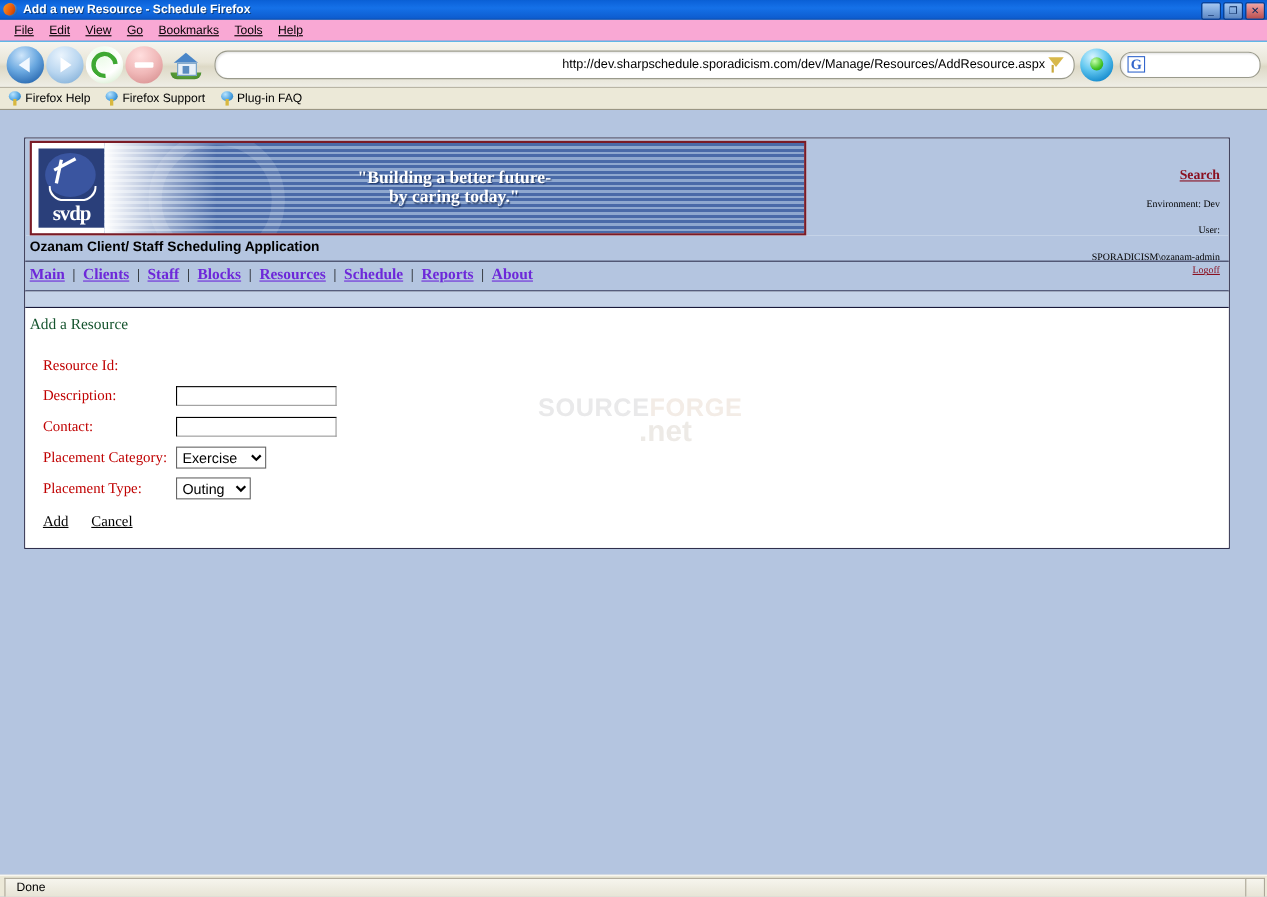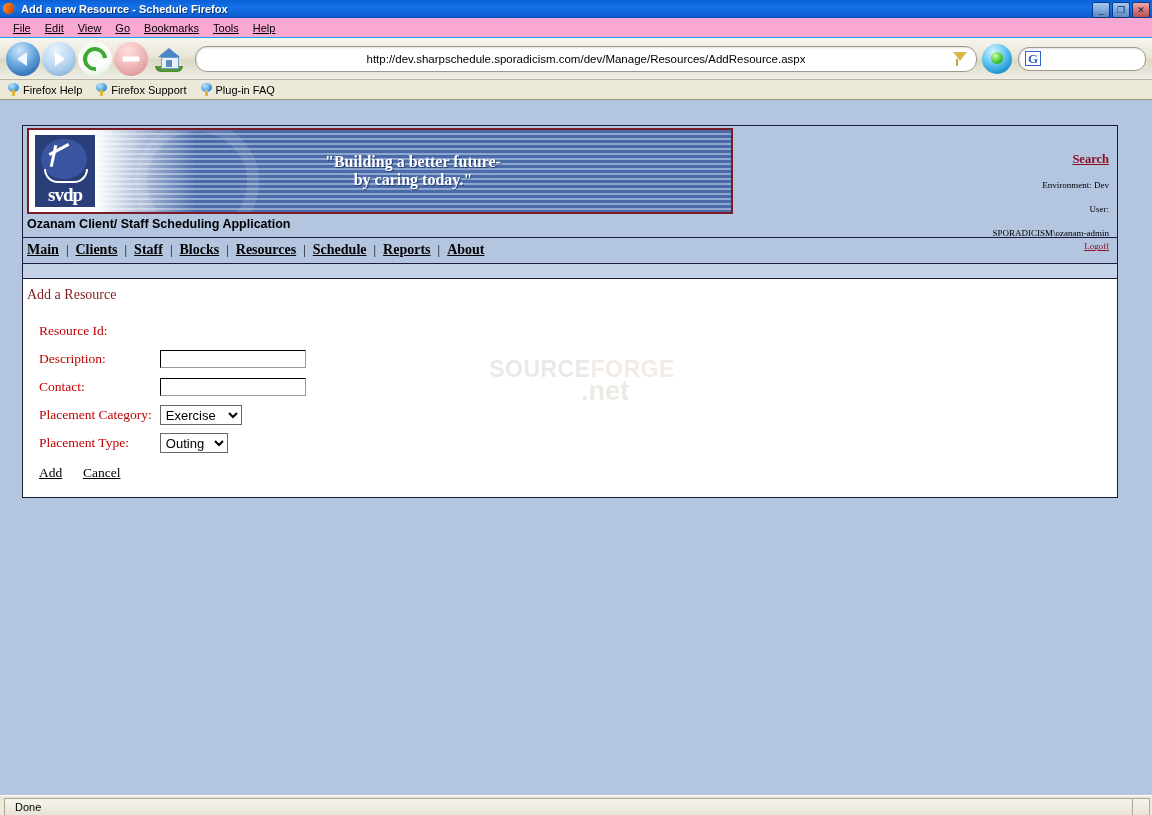--- a/index.html
+++ b/index.html
@@ -89,21 +89,21 @@
   .home .door{position:absolute;left:14px;top:18px;width:6px;height:7px;background:#5a8cc0;}
   .home .grass{position:absolute;left:3px;top:24px;width:28px;height:6px;background:radial-gradient(ellipse at 50% 0,#6fb04a,#3f8428);border-radius:0 0 6px 6px;}
   .urlwrap{
     flex:1 1 auto;height:24px;margin:0 5px;
     background:#fff;border:1px solid #9a9a8c;border-radius:12px;
     display:flex;align-items:center;
     box-shadow:inset 1px 1px 2px rgba(0,0,0,.12);
     position:relative;
   }
   .urlwrap .url{
-    flex:1 1 auto;text-align:center;font-size:11.5px;color:#000;
+    flex:1 1 auto;text-align:right;font-size:11.5px;color:#000;
     font-family:"Liberation Sans",sans-serif;white-space:nowrap;overflow:hidden;margin-left:26px;
   }
   .urlwrap .goicon{
     width:20px;height:18px;margin-right:6px;flex:0 0 auto;position:relative;
   }
   .urlwrap .goicon .v1{position:absolute;left:3px;top:2px;width:0;height:0;border-left:7px solid transparent;border-right:7px solid transparent;border-top:9px solid #d8b84a;}
   .urlwrap .goicon .v2{position:absolute;left:6px;top:9px;width:2px;height:7px;background:#c9a93c;}
   .gobtn{width:30px;height:30px;border-radius:50%;flex:0 0 auto;margin-right:6px;
     background:radial-gradient(circle at 38% 26%,#d8f4ff,#63c8f0 42%,#1a8fd0 78%,#0c5f96);position:relative;}
   .gobtn .dot{position:absolute;left:9px;top:8px;width:12px;height:12px;border-radius:50%;
@@ -229,30 +229,30 @@
     border-bottom:1px solid #1a1a3a;
   }
   .navlinks{
     background:#b4c5e0;
     border-bottom:1px solid #1a1a3a;
     padding:4px 0 5px 2px;
     display:flex;align-items:baseline;
     font-family:"Liberation Serif",serif;
   }
   .navlinks a{
-    font-size:14px;font-weight:bold;color:#000000;
+    font-size:14px;font-weight:bold;color:#6d28d9;
     padding:0 2px;
   }
   .navlinks .sep{color:#000;font-size:13px;padding:0 5px;font-weight:normal;}
   .subbar{height:14px;background:#c5d3e8;border-bottom:1px solid #1a1a3a;}
   .content{
     background:#fff;padding:8px 0 16px 4px;position:relative;min-height:180px;
   }
   .page-title{
-    font-family:"Liberation Serif",serif;font-size:14px;color:#7f1d1d;margin:0 0 14px 0;
+    font-family:"Liberation Serif",serif;font-size:14px;color:#14532d;margin:0 0 14px 0;
   }
   .form table{border-collapse:collapse;margin-left:12px;}
   .form td{padding:1px 0;vertical-align:middle;}
   .form .lbl{
     font-family:"Liberation Serif",serif;font-size:13.5px;color:#c00000;
     padding-right:8px;white-space:nowrap;height:26px;
   }
   .form input[type=text]{
     width:140px;height:16px;font-size:12px;
     border:1px solid #000;border-right-color:#999;border-bottom-color:#999;

